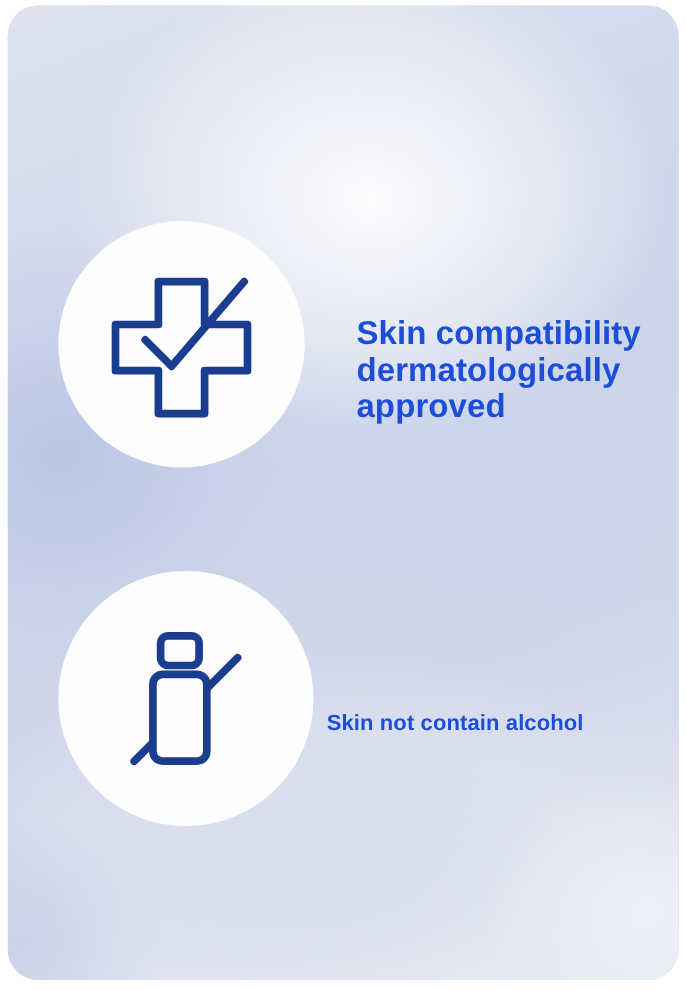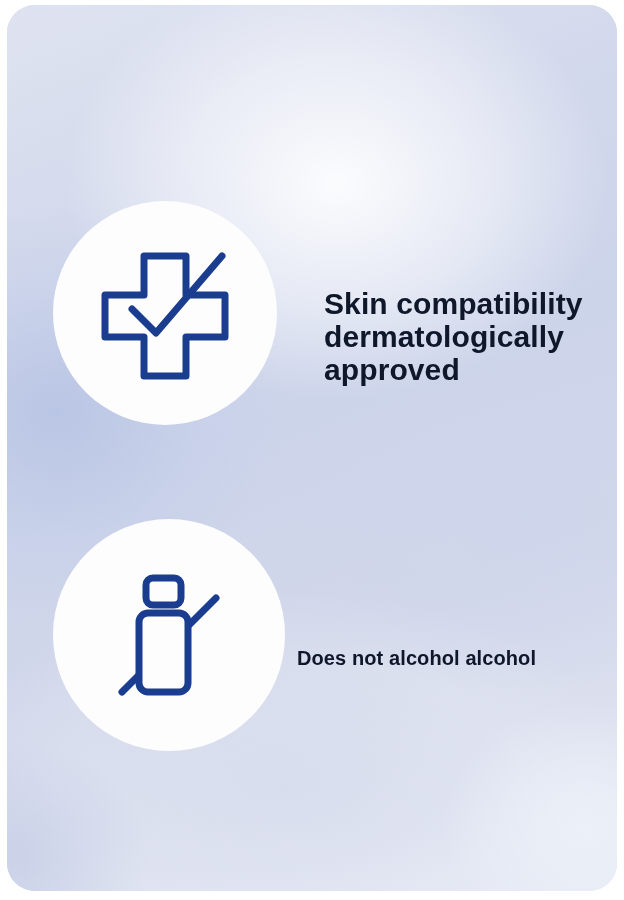--- a/index.html
+++ b/index.html
@@ -87,21 +87,21 @@
     border-radius: 50%;
     display: flex;
     align-items: center;
     justify-content: center;
     flex: 0 0 auto;
   }
   #circle-1 { width: 224px; height: 224px; }
   #circle-2 { width: 232px; height: 232px; }
 
   .feature-text {
-    color: #0f172a;
+    color: #1d4ed8;
     font-weight: bold;
     letter-spacing: 0.1px;
     margin-top: 46px;
   }
   #text-1 {
     font-size: 30px;
     line-height: 33px;
     margin-left: 47px;
     max-width: 268px;
   }
@@ -141,16 +141,16 @@
     <div class="icon-circle" id="circle-2">
       <svg width="150" height="150" viewBox="0 0 150 150">
 
         <path d="M28 132 L122 38" fill="none" stroke="#1b3d8f" stroke-width="7" stroke-linecap="round"></path>
 
         <rect x="52" y="18" width="35" height="27" rx="7" fill="#fdfdfe" stroke="#1b3d8f" stroke-width="7"></rect>
 
         <rect x="45" y="53" width="49" height="79" rx="9" fill="#fdfdfe" stroke="#1b3d8f" stroke-width="7"></rect>
       </svg>
     </div>
-    <div class="feature-text" id="text-2">Does not alcohol alcohol</div>
+    <div class="feature-text" id="text-2">Skin not contain alcohol</div>
   </div>
 
 </div>
 
 </body></html>

